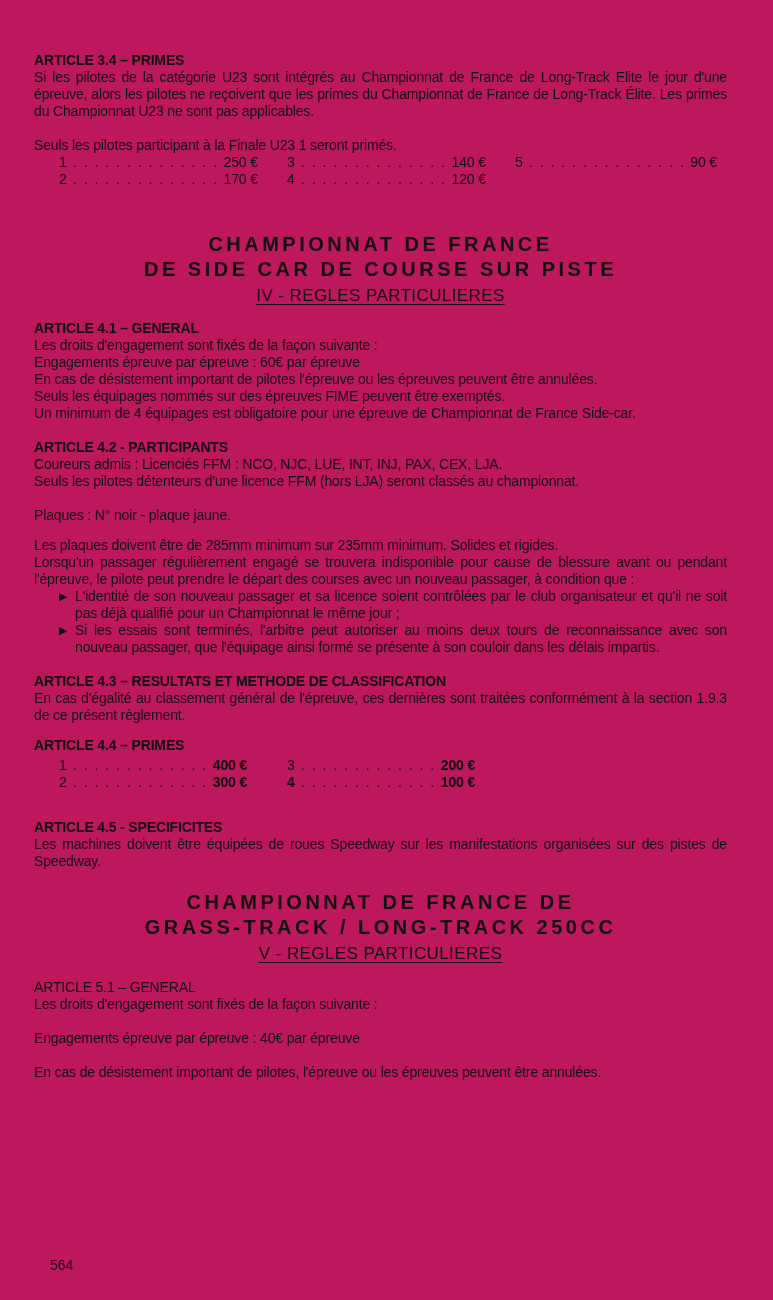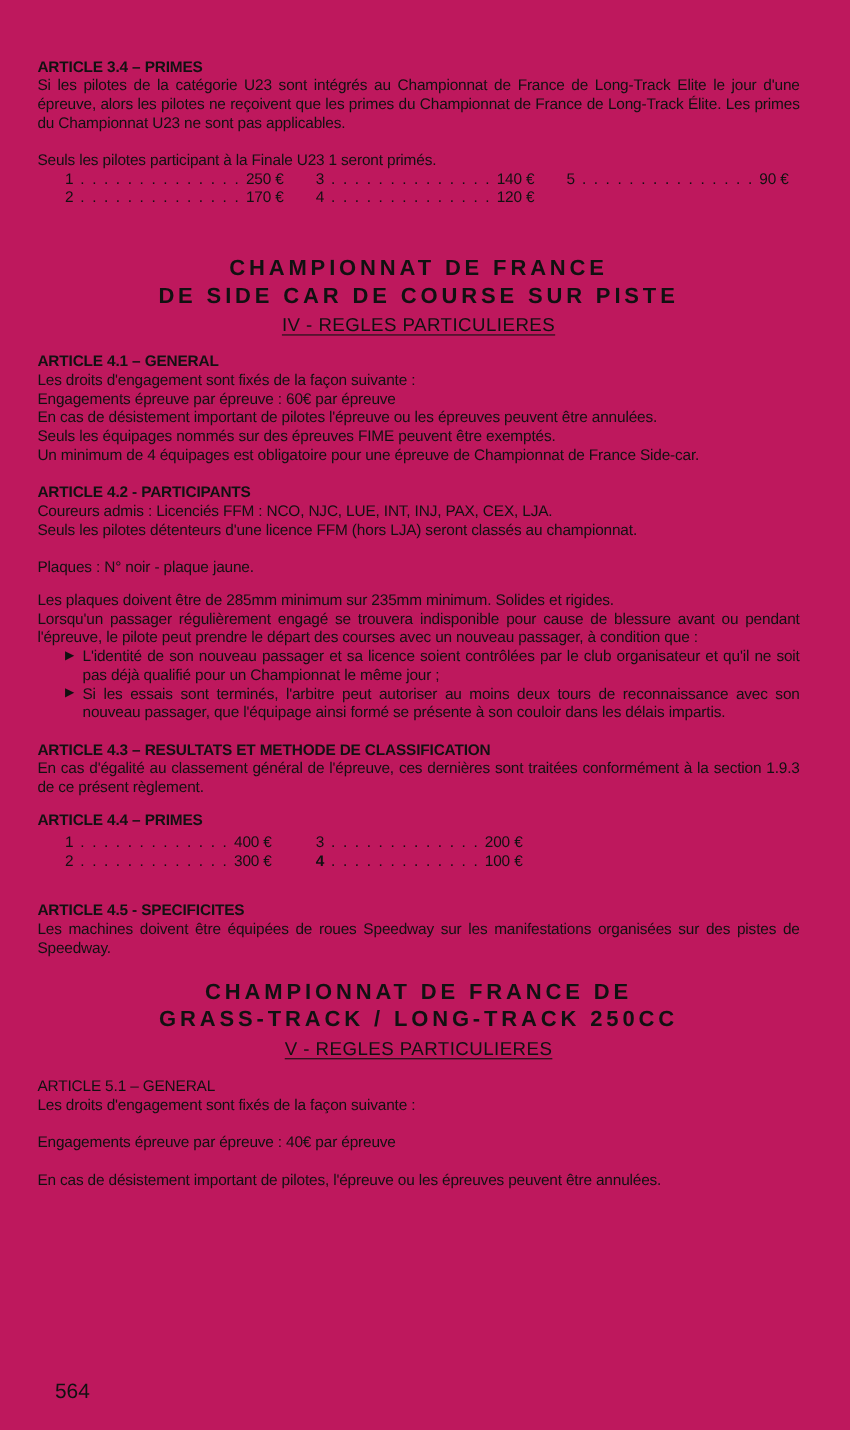--- a/index.html
+++ b/index.html
@@ -25,28 +25,28 @@
   .champ-sub span { text-decoration: underline; text-underline-offset: 3px; }
 
   
   .prize-table { padding-left: 25px; }
   .prize-row { display: flex; }
   .prize-cell { width: 228px; white-space: nowrap; }
   .prize-cell.c3 { width: auto; }
   .ppos { display: inline-block; min-width: 9px; }
   .pdots { letter-spacing: 1.5px; padding: 0 5px; }
   .bold { font-weight: bold; }
-  .tbl2 .pamt { font-weight: normal; }
+  .tbl2 .pamt { font-weight: bold; }
   .tbl2 { margin-top: 3px; }
 
   
   .bullet { position: relative; padding-left: 41px; text-align: justify; margin: 0; }
   .bullet .bmark { position: absolute; left: 25px; top: 0; font-size: 11px; }
 
-  .page-number { position: absolute; left: 50px; bottom: 26px; font-size: 19px; letter-spacing: 0; }
+  .page-number { position: absolute; left: 50px; bottom: 26px; font-size: 14px; letter-spacing: 0; }
 </style>
 </head>
 <body>
 
 <div class="page">
 
   <div class="art-title">ARTICLE 3.4 – PRIMES</div>
   <p class="para">Si les pilotes de la catégorie U23 sont intégrés au Championnat de France de Long-Track Elite le jour d'une épreuve, alors les pilotes ne reçoivent que les primes du Championnat de France de Long-Track Élite. Les primes du Championnat U23 ne sont pas applicables.</p>
   <p class="line mt1">Seuls les pilotes participant à la Finale U23 1 seront primés.</p>
 

